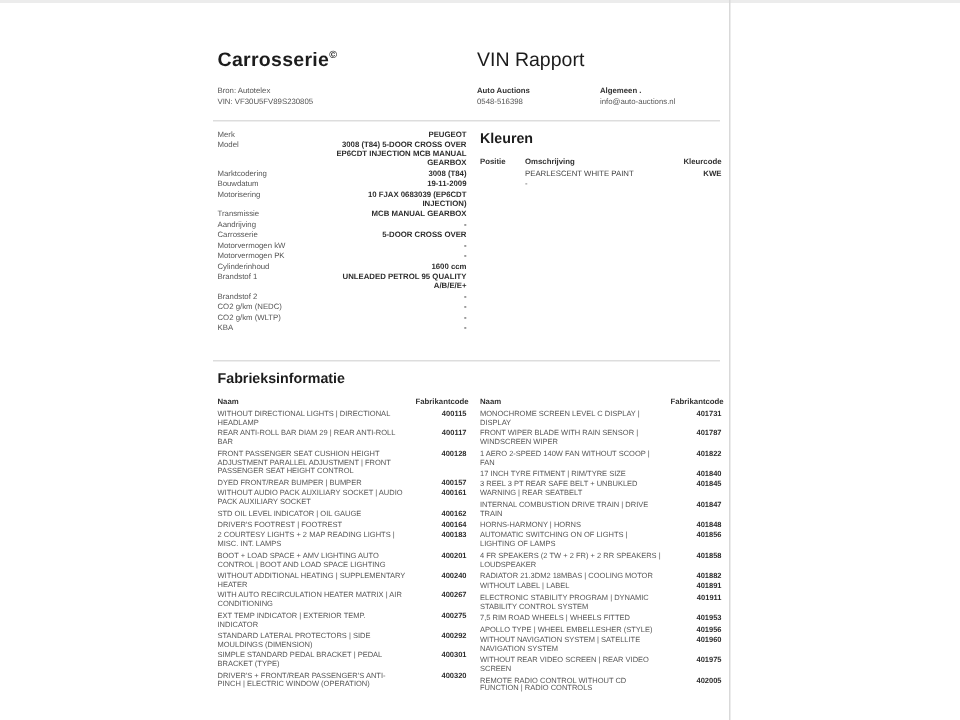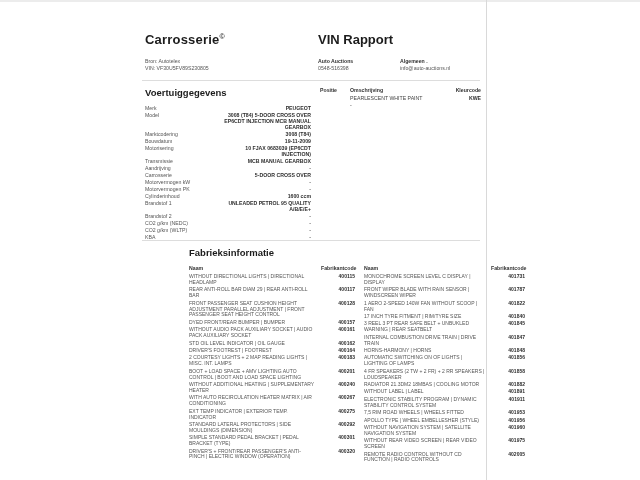--- a/index.html
+++ b/index.html
@@ -5,21 +5,21 @@
   html,body{margin:0;padding:0;background:#ffffff;}
   .page{position:relative;width:640px;height:480px;background:#ffffff;overflow:hidden;
         font-family:"Liberation Sans",sans-serif;color:#444;}
   .edge-top{position:absolute;top:0;left:0;width:640px;height:2px;background:#ececec;}
   .edge-right{position:absolute;top:0;left:486px;width:1px;height:480px;background:#d9d9d9;}
 
   .hdr-left{position:absolute;left:145px;top:32px;width:168px;}
   .hdr-right{position:absolute;left:318px;top:32px;width:164px;}
   .app-title{font-size:13px;font-weight:bold;color:#1c1c1c;letter-spacing:.2px;}
   .app-title sup{font-size:7px;}
-  .report-title{font-size:13px;font-weight:bold;color:#1c1c1c;}
+  .report-title{font-size:13px;font-weight:normal;color:#1c1c1c;}
   .meta{margin-top:11px;font-size:5.2px;line-height:6.6px;color:#555;}
   .contacts{display:flex;margin-top:11px;}
   .contact{width:72px;font-size:5.2px;line-height:6.6px;color:#555;}
   .contact + .contact{margin-left:10px;}
   .contact .b{font-weight:bold;color:#333;}
 
   .divider{position:absolute;left:142px;width:338px;height:1px;background:#dddddd;}
   .div1{top:80px;} .div2{top:240px;}
 
   .section-title{font-size:9.5px;font-weight:bold;color:#1c1c1c;margin-bottom:7px;}
@@ -30,21 +30,21 @@
   .kv-value{flex:1;text-align:right;font-weight:bold;color:#2e2e2e;}
 
   .kleuren{position:absolute;left:320px;top:87px;width:161px;}
   .kl-row{display:flex;font-size:5.2px;line-height:6px;margin-bottom:1px;}
   .kl-head{font-weight:bold;color:#333;margin-bottom:2px;}
   .kl-pos{width:30px;}
   .kl-oms{flex:1;}
   .kl-code{width:36px;text-align:right;}
   .kl-row:not(.kl-head) .kl-code{font-weight:bold;color:#2e2e2e;}
 
-  .fab{position:absolute;left:145px;top:247px;width:336px;margin-left:44px;}
+  .fab{position:absolute;left:145px;top:247px;width:336px;}
   .fab-cols{display:flex;margin-top:7px;}
   .fab-col{width:166px;}
   .fab-col + .fab-col{margin-left:9px;width:161px;}
   .fab-head{display:flex;font-size:5.2px;font-weight:bold;color:#333;margin-bottom:3px;}
   .fab-head .h-name{flex:1;}
   .fab-head .h-code{width:34px;text-align:right;}
   .fab-row{display:flex;font-size:5px;line-height:5.9px;margin-bottom:1.5px;}
   .fab-name{flex:1;padding-right:5px;color:#555;}
   .fab-code{width:34px;text-align:right;font-weight:bold;color:#2e2e2e;align-self:flex-start;}
 </style>
@@ -72,21 +72,20 @@
       <div class="contact">
         <div class="b">Algemeen .</div>
         <div>info@auto-auctions.nl</div>
       </div>
     </div>
   </div>
 
   <div class="divider div1"></div>
 
   <div class="veh">
-    <div class="section-title">Voertuiggegevens</div>
     <div>
 
     <div class="kv-row">
         <span class="kv-label">Merk</span>
         <span class="kv-value">PEUGEOT</span>
       </div>
         <div class="kv-row">
         <span class="kv-label">Model</span>
         <span class="kv-value">3008 (T84) 5-DOOR CROSS OVER EP6CDT INJECTION MCB MANUAL GEARBOX</span>
       </div>
@@ -143,20 +142,21 @@
         <span class="kv-value">-</span>
       </div>
         <div class="kv-row">
         <span class="kv-label">KBA</span>
         <span class="kv-value">-</span>
       </div>
       </div>
   </div>
 
   <div class="kleuren">
+    <div class="section-title">Kleuren</div>
     <div class="kl-row kl-head">
       <span class="kl-pos">Positie</span>
       <span class="kl-oms">Omschrijving</span>
       <span class="kl-code">Kleurcode</span>
     </div>
     <div>
 
     <div class="kl-row">
         <span class="kl-pos"></span>
         <span class="kl-oms">PEARLESCENT WHITE PAINT</span>

